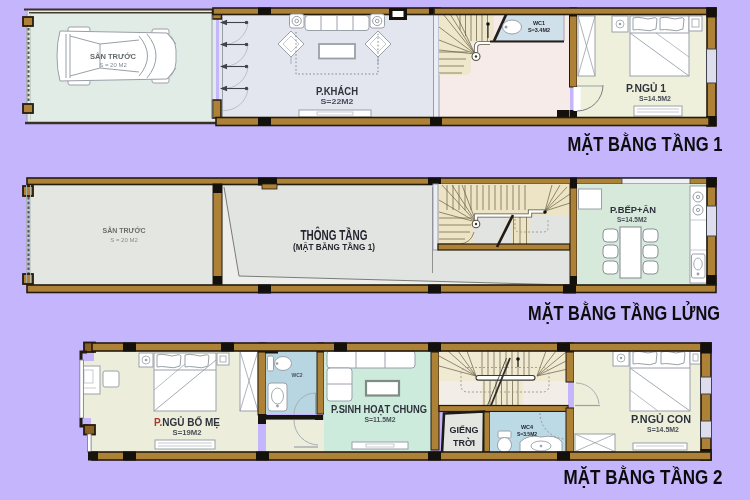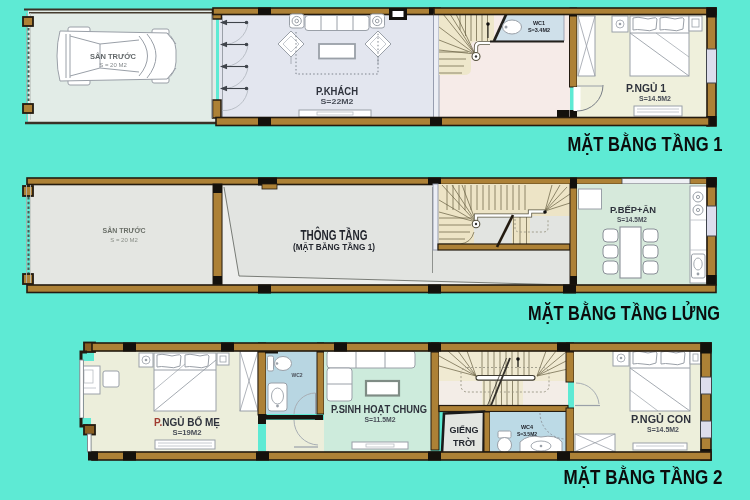--- a/index.html
+++ b/index.html
@@ -1,16 +1,16 @@
 <!DOCTYPE html>
 <html><head>
 <meta charset="utf-8">
 <style>
   html,body{margin:0;padding:0;background:#ffffff;}
-  .wrap{width:750px;height:500px;position:relative;overflow:hidden;background:#5eead4;}
+  .wrap{width:750px;height:500px;position:relative;overflow:hidden;background:#c4b5fd;}
   svg{display:block;}
   text{font-family:"Liberation Sans", sans-serif;}
 </style>
 </head>
 <body>
 <div class="wrap">
 <svg width="750" height="500" viewBox="0 0 750 500">
 
 <g>
         <rect x="28" y="10" width="188" height="112" fill="#e2ece7"></rect>

